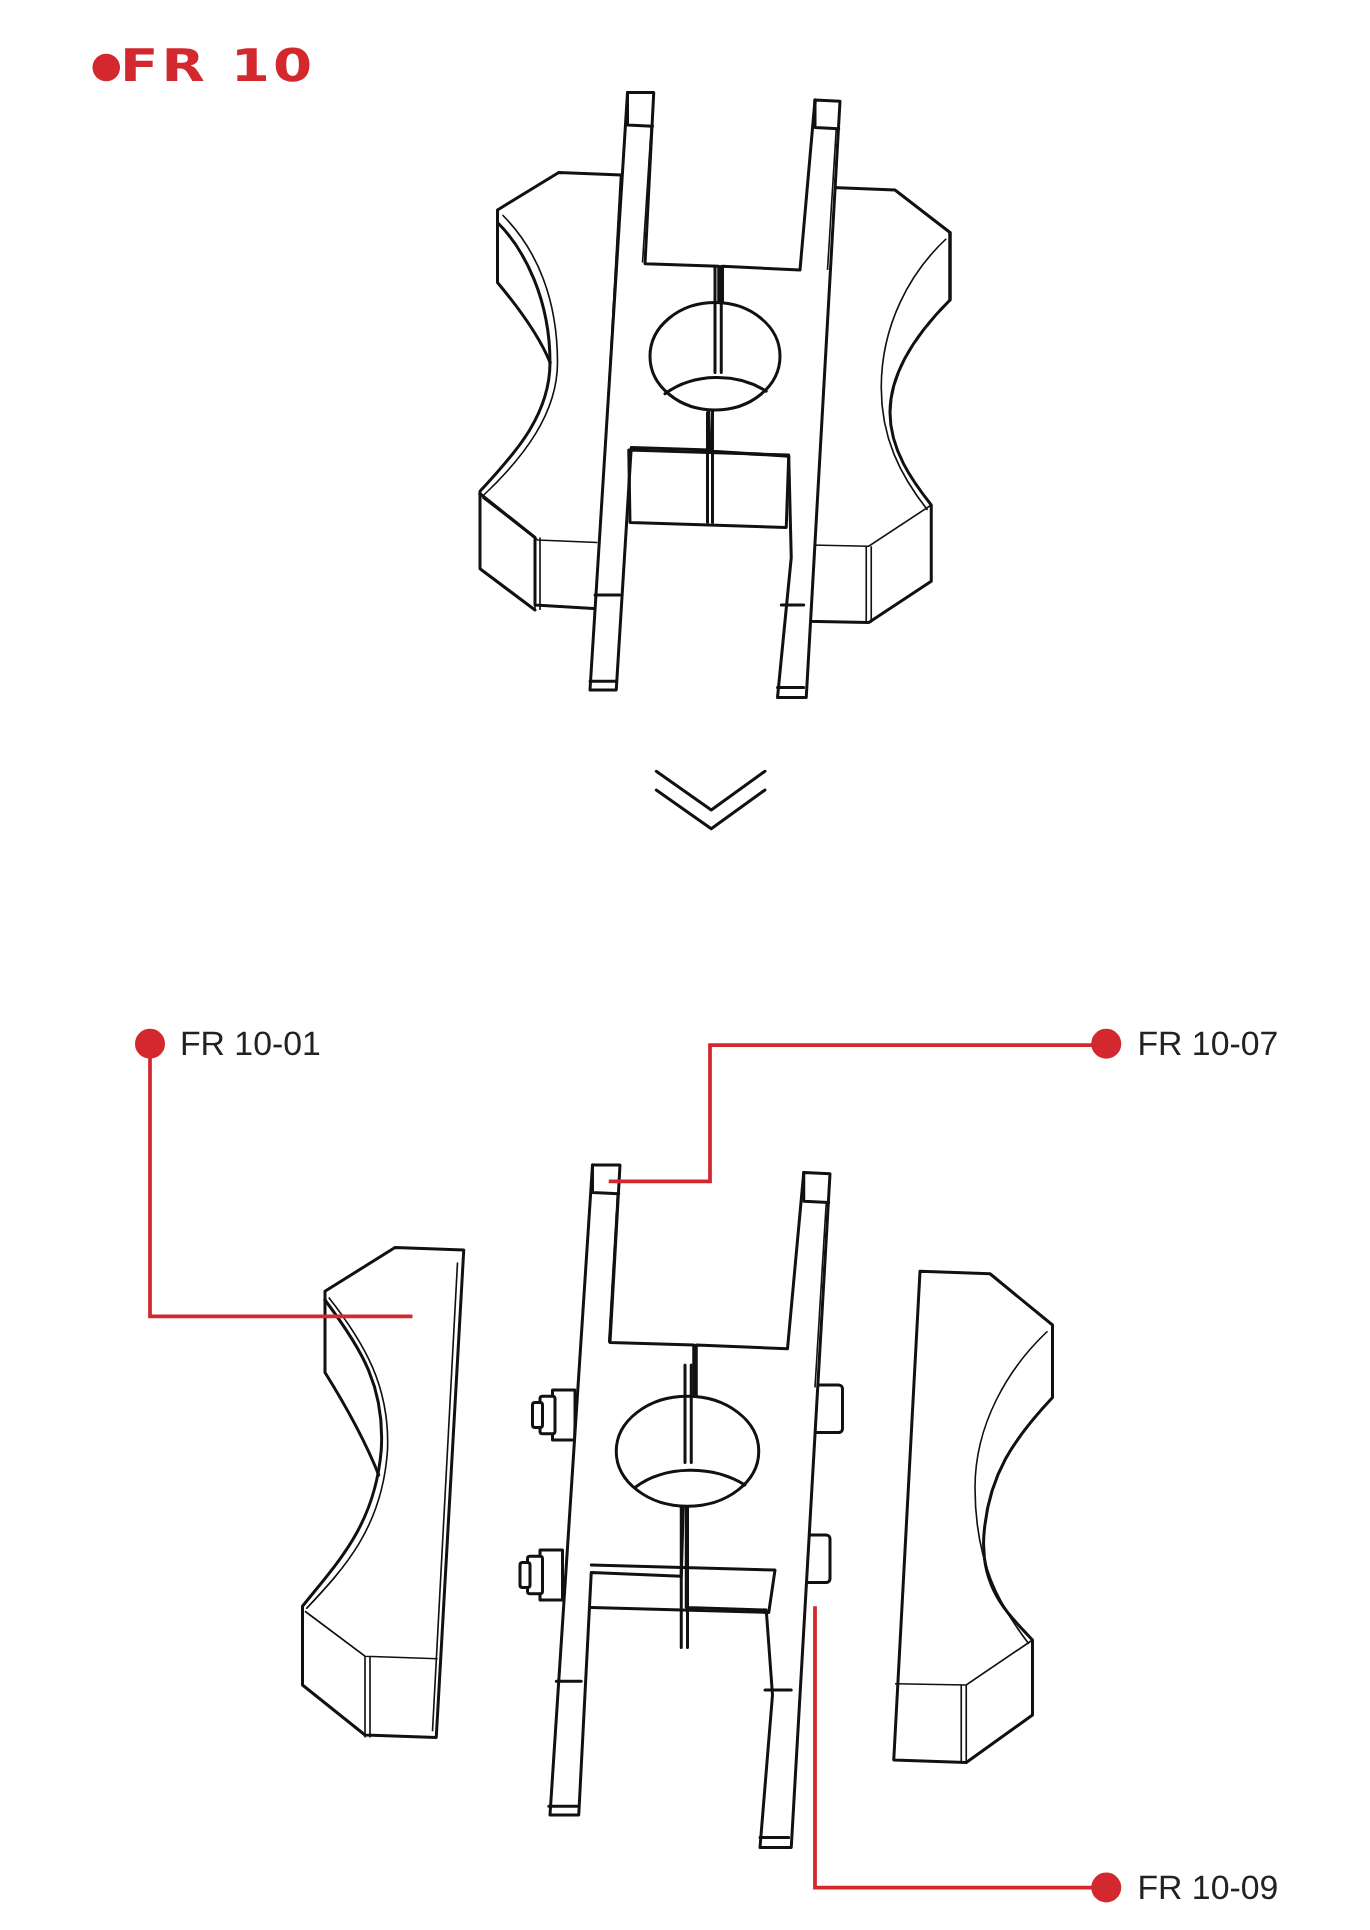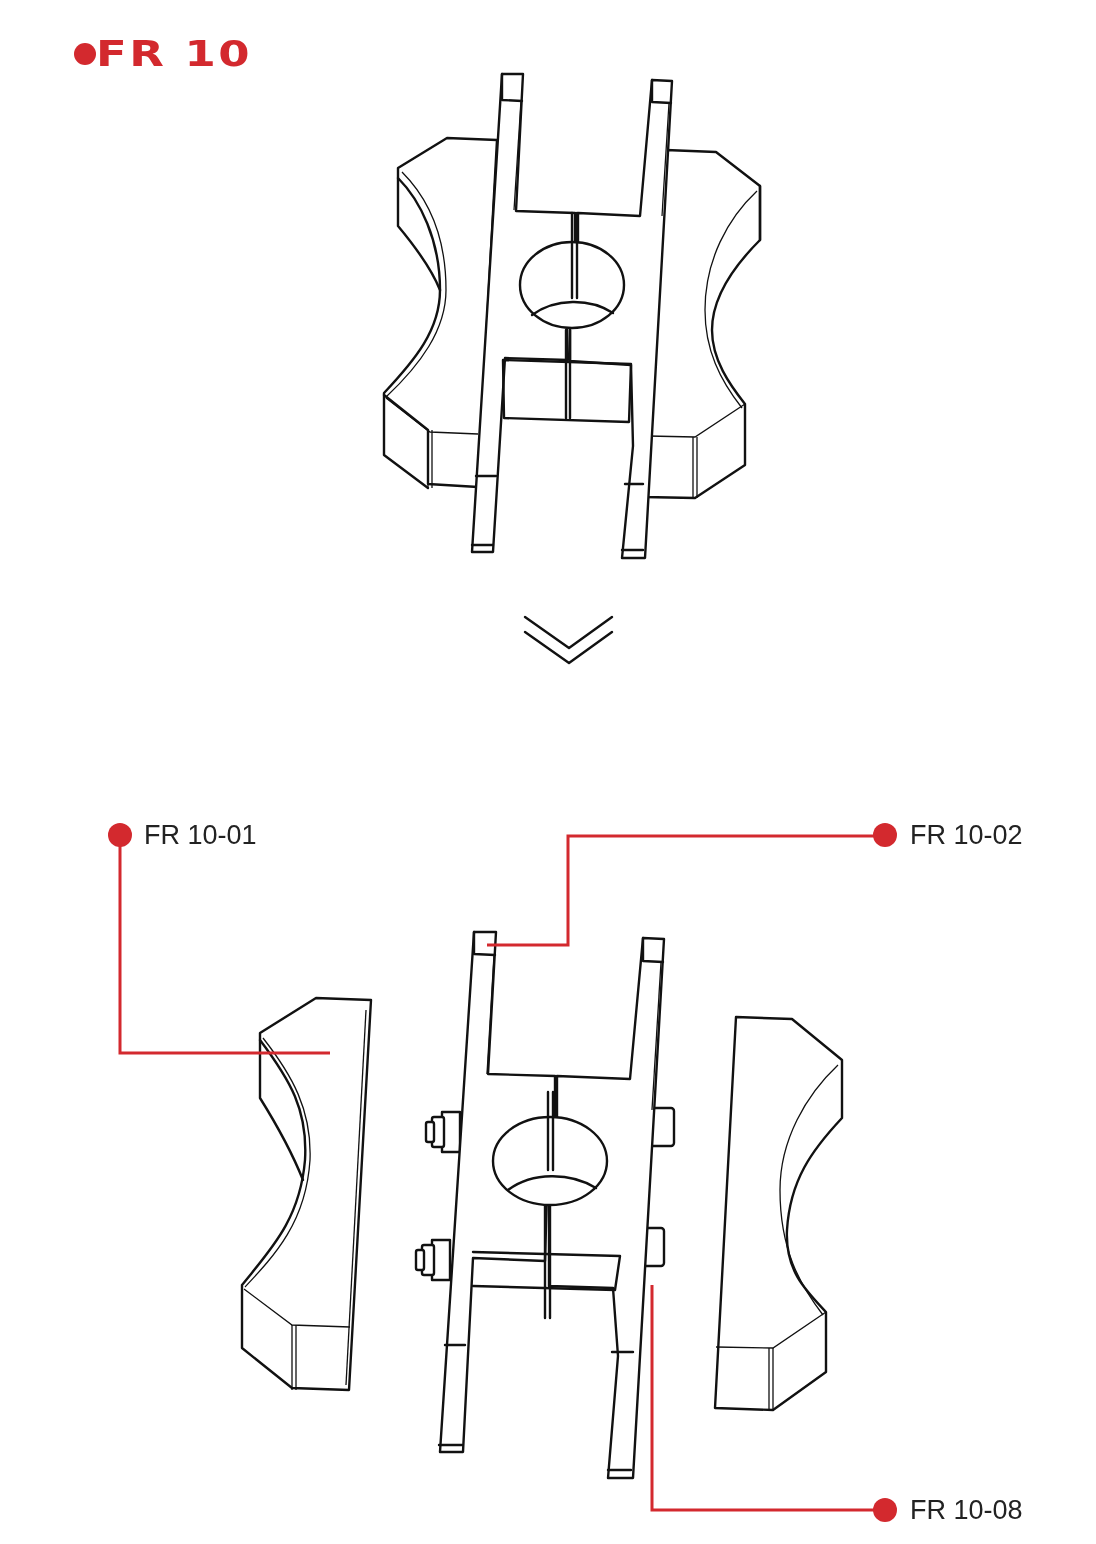--- a/index.html
+++ b/index.html
@@ -120,14 +120,14 @@
     <path class="leader" d="M120,836 L120,1053 L330,1053"></path>
     <circle class="leader-dot" cx="120" cy="835" r="12"></circle>
     <path class="leader" d="M885,836 L568,836 L568,945 L487,945"></path>
     <circle class="leader-dot" cx="885" cy="835" r="12"></circle>
     <path class="leader" d="M652,1285 L652,1510 L885,1510"></path>
     <circle class="leader-dot" cx="885" cy="1510" r="12"></circle>
   </g>
 </svg>
 
 <span class="callout-label" style="left:144px; top:822px;">FR 10-01</span>
-<span class="callout-label" style="left:910px; top:822px;">FR 10-02</span>
-<span class="callout-label" style="left:910px; top:1497px;">FR 10-08</span>
+<span class="callout-label" style="left:910px; top:822px;">FR 10-07</span>
+<span class="callout-label" style="left:910px; top:1497px;">FR 10-09</span>
 
 </body></html>

